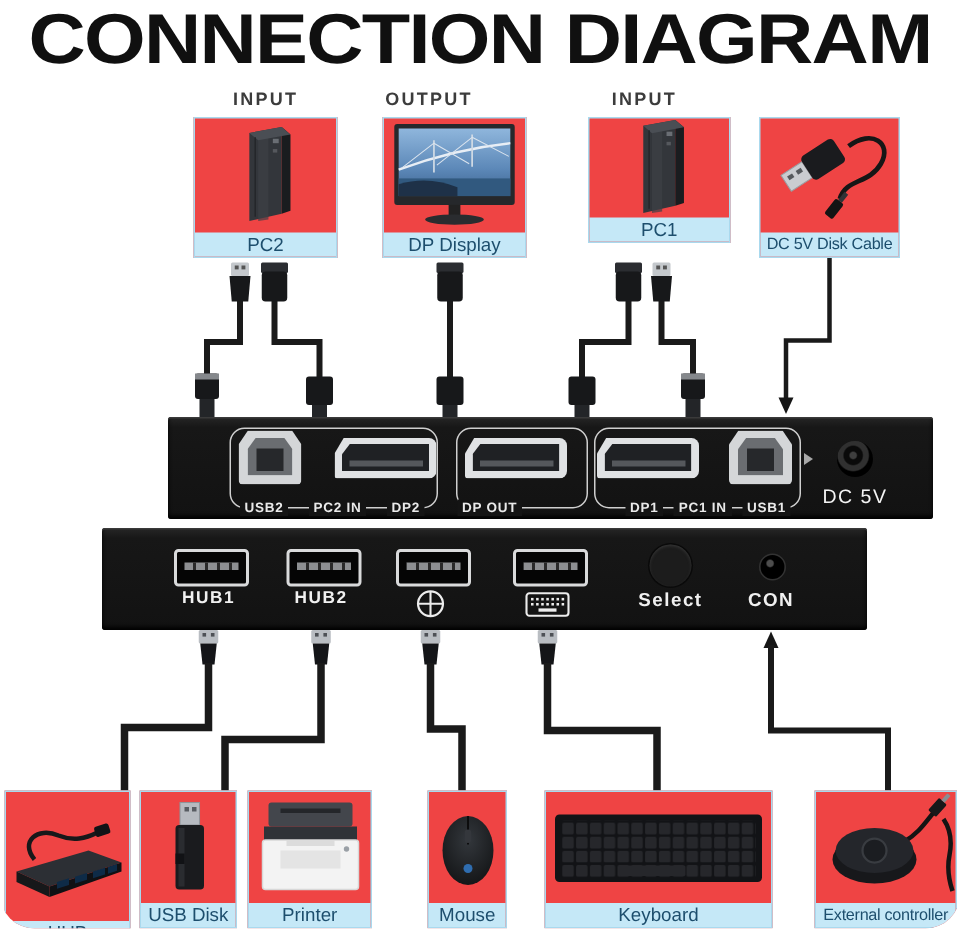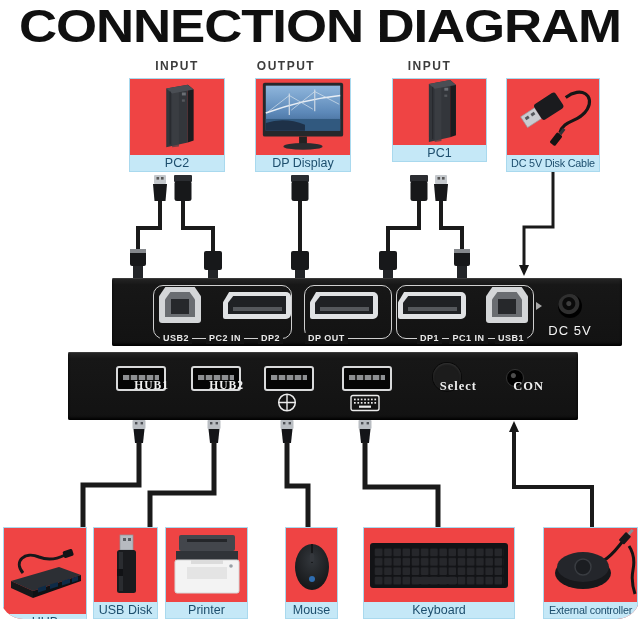--- a/index.html
+++ b/index.html
@@ -48,22 +48,22 @@
   .dcjack{position:absolute;width:24px;height:24px;border-radius:50%;
           background:radial-gradient(circle at 45% 40%, #3e3e3e 0 2px, #0a0a0a 3px 6px, #303030 7px 10px, #000 11px);}
   .tri{position:absolute;width:0;height:0;border-top:4px solid transparent;border-bottom:4px solid transparent;
        border-left:6px solid #a8a8a8;}
   .dclabel{position:absolute;color:#f4f4f4;font-size:13px;font-weight:normal;letter-spacing:1px;text-align:center;}
 
   .usbaport{position:absolute;width:46px;height:21px;border:2px solid #d9dadb;border-radius:3px;
             background:#050505;box-sizing:content-box;}
   .usbaport .tg{position:absolute;left:5px;right:5px;top:7px;height:4.5px;background:#8d8f92;
             background-image:repeating-linear-gradient(90deg,transparent 0 6px,#2a2a2a 6px 8px);}
-  .flabel{position:absolute;top:27px;width:60px;color:#f0f0f0;font-weight:bold;font-size:11.5px;
-          letter-spacing:1px;text-align:right;font-family:Liberation Serif, serif;}
+  .flabel{position:absolute;top:41px;width:60px;color:#f0f0f0;font-weight:bold;font-size:11.5px;
+          letter-spacing:1px;text-align:center;}
   .selbtn{position:absolute;width:28px;height:28px;border-radius:50%;background:#1c1c1c;
           box-shadow:inset 0 1px 2px #343434, 0 0 0 1px #0a0a0a;}
   .conjack{position:absolute;width:16px;height:16px;border-radius:50%;border:1px solid #333;
            background:radial-gradient(circle at 40% 35%, #4d4d4d 0 2px, #000 3px);}
   .picon{position:absolute;}
 </style>
 </head>
 <body>
 
 <div class="canvas">

